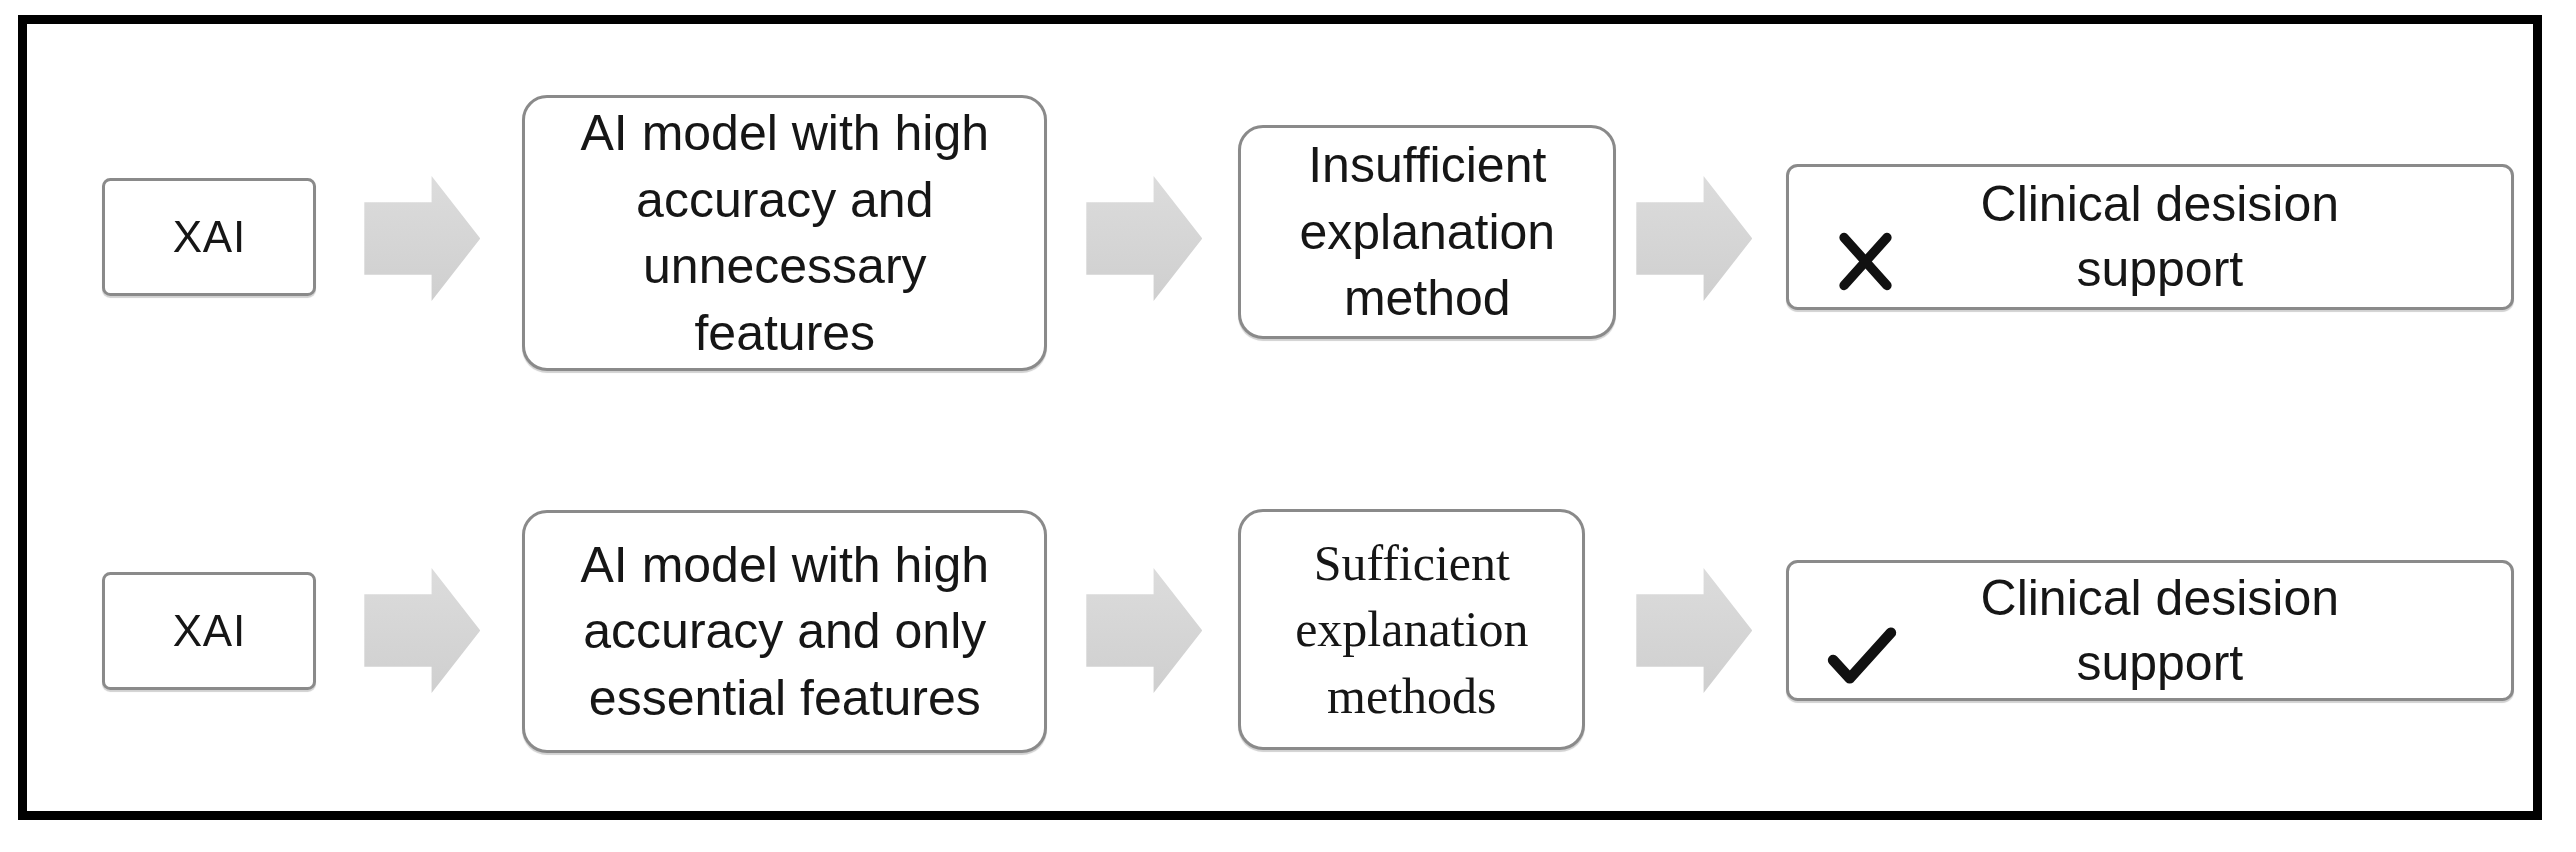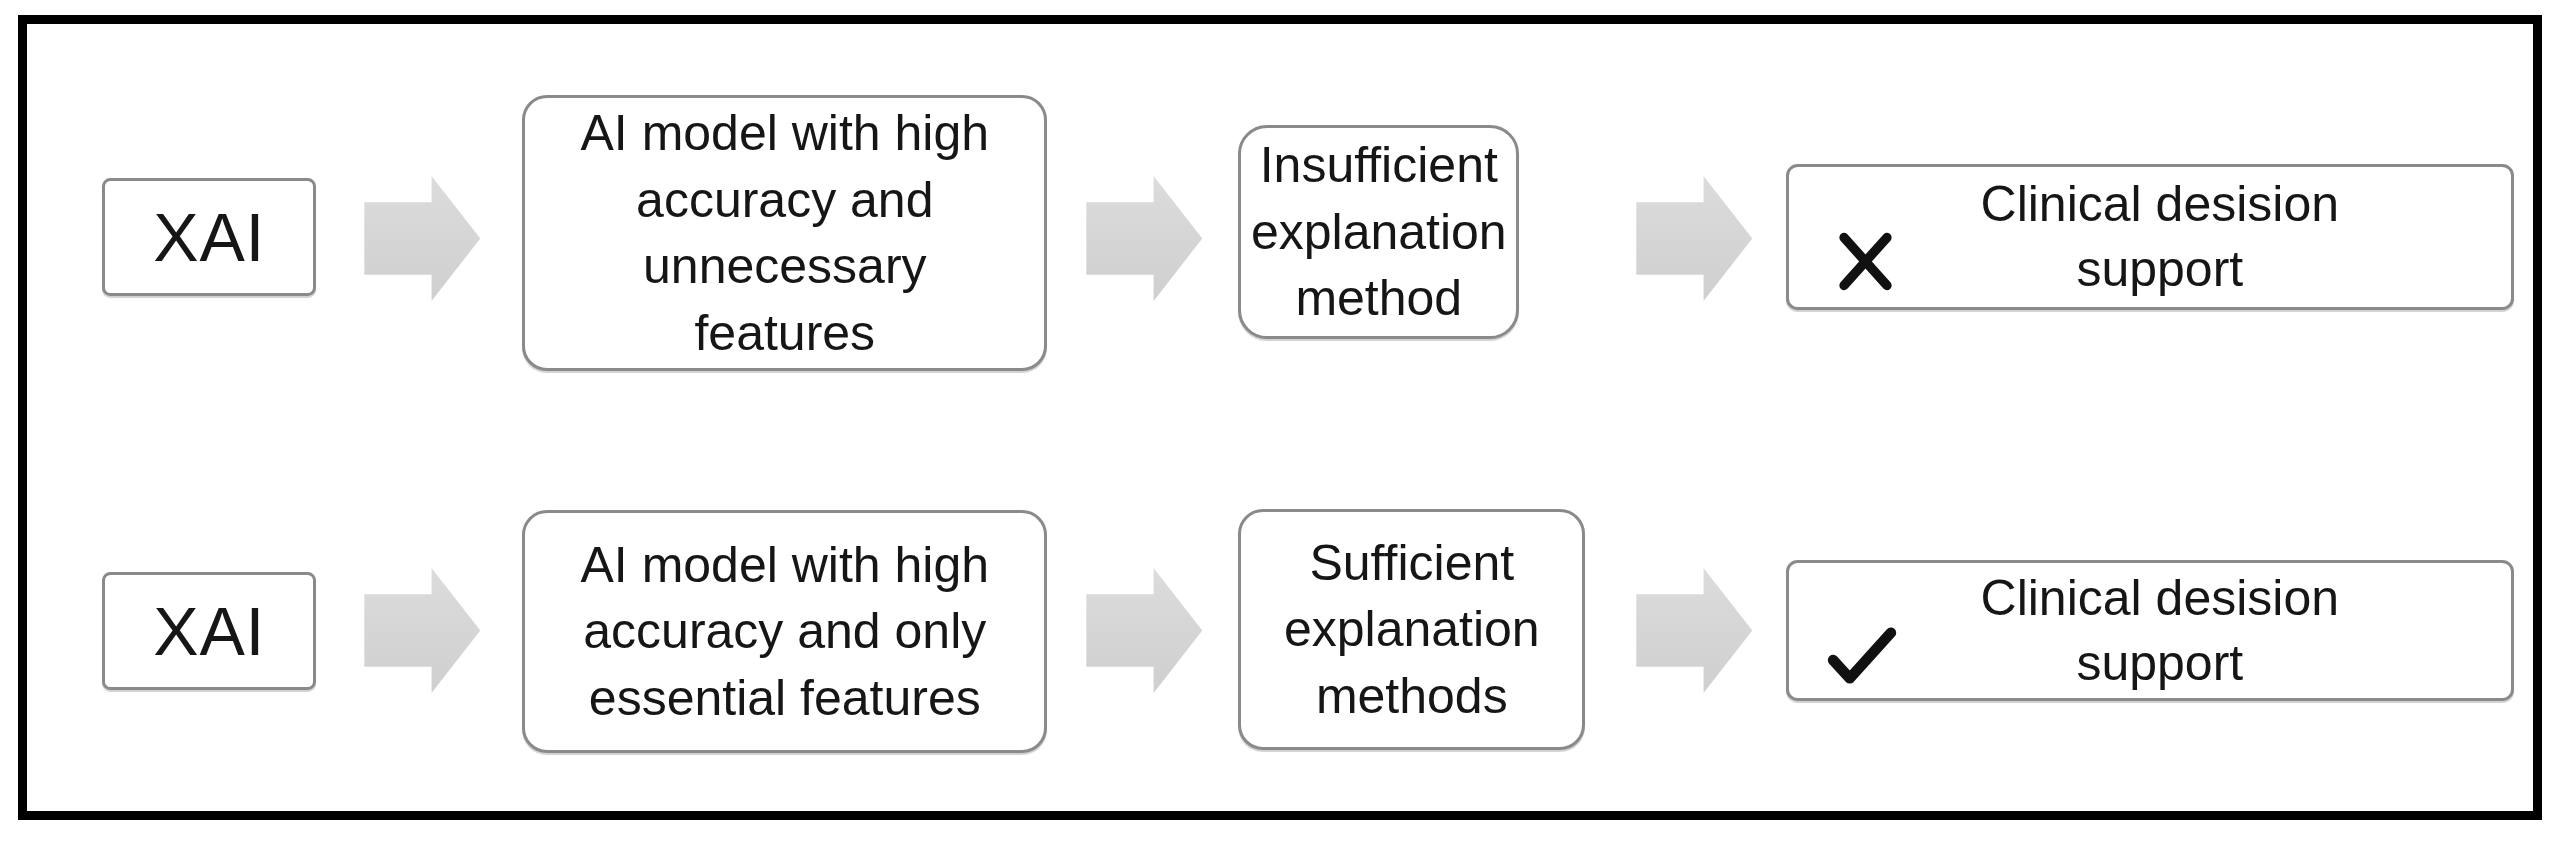--- a/index.html
+++ b/index.html
@@ -1,43 +1,43 @@
 <!DOCTYPE html>
 <html style="font-size:13.3px"><head>
 <meta charset="utf-8">
 <style>
   html,body{margin:0;padding:0;background:#ffffff;}
   body{width:2576px;height:853px;position:relative;font-family:"Liberation Sans",sans-serif;}
   .frame{position:absolute;left:18.3px;top:15px;width:2524px;height:805px;border:9.1px solid #000;box-sizing:border-box;background:#fff;}
   .box{position:absolute;background:#fff;border:3.3px solid #8a8a8a;box-sizing:border-box;
        display:flex;align-items:center;justify-content:center;text-align:center;
        color:#161616;white-space:pre-line;box-shadow:0 1.7px 0.8px rgba(0,0,0,0.18);}
-  .xai{border-radius:8.3px;font-size:68px;letter-spacing:0.8px;}
+  .xai{border-radius:8.3px;font-size:44px;letter-spacing:0.8px;}
   .rounded{border-radius:25px;font-size:50px;line-height:1.33;}
   .outcome{border-radius:11.6px;font-size:50px;line-height:1.3;}
   .arrow{position:absolute;background:linear-gradient(180deg,#dcdcdc 0%,#cfcfcf 100%);
          clip-path:polygon(0 21%,58% 21%,58% 0,100% 50%,58% 100%,58% 79%,0 79%);}
   .mark{position:absolute;top:50%;transform:translateY(-50%);}
   .mark-cross{left:45px;}
   .mark-check{left:35px;}
   .outcome-label{width:100%;margin-left:19px;}
   
   #xai-1{left:75px;top:154px;width:214px;height:118px;}
   #arrow-1a{left:337px;top:152px;width:116px;height:125px;}
   #model-1{left:495px;top:71px;width:525px;height:276px;}
   #arrow-1b{left:1059px;top:152px;width:116px;height:125px;}
-  #expl-1{left:1211px;top:101px;width:281px;height:214px;border-radius:29px;}
+  #expl-1{left:1211px;top:101px;width:378px;height:214px;}
   #arrow-1c{left:1609px;top:152px;width:116px;height:125px;}
   #outcome-1{left:1759px;top:140px;width:728px;height:146px;}
   
   #xai-2{left:75px;top:548px;width:214px;height:118px;}
   #arrow-2a{left:337px;top:544px;width:116px;height:125px;}
   #model-2{left:495px;top:486px;width:525px;height:243px;}
   #arrow-2b{left:1059px;top:544px;width:116px;height:125px;}
-  #expl-2{left:1211px;top:485px;width:347px;height:241px;}
+  #expl-2{left:1211px;top:485px;width:347px;height:241px;font-family:Liberation Serif, serif;}
   #arrow-2c{left:1609px;top:544px;width:116px;height:125px;}
   #outcome-2{left:1759px;top:536px;width:728px;height:141px;}
 </style>
 </head>
 <body>
 
 <div class="frame">
 
   <div class="box xai" id="xai-1">XAI</div>
   <div class="arrow" id="arrow-1a"></div>

